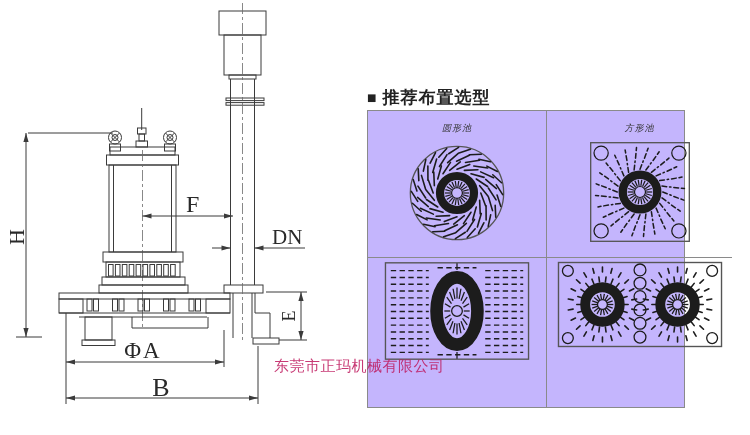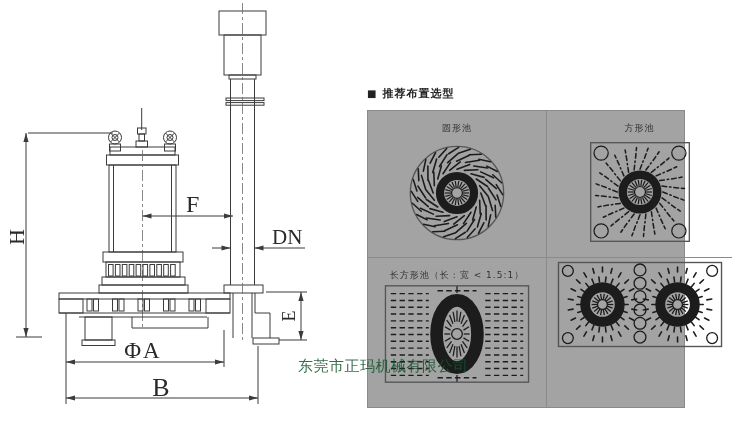--- a/index.html
+++ b/index.html
@@ -11,24 +11,24 @@
   svg.tech line, svg.tech rect, svg.tech circle, svg.tech polyline{
     stroke:#3b3b3b;fill:none;stroke-width:1;}
   svg.tech .cl{stroke:#6a6a6a;stroke-width:.8;stroke-dasharray:11 3 3 3;}
   svg.tech .ah{fill:#3b3b3b;stroke:none;}
   svg.tech text{fill:#2a2a2a;font-family:"Liberation Serif","DejaVu Serif",serif;}
 
   
   .panel-header{position:absolute;left:367px;top:86px;display:flex;align-items:center;
     gap:6px;color:#222;}
   .panel-header .bullet{font-size:10px;line-height:1;}
-  .panel-header .htxt{font-size:11px;font-weight:bold;letter-spacing:1px;}
+  .panel-header .htxt{font-size:17px;font-weight:bold;letter-spacing:1px;}
   .grid{position:absolute;left:367px;top:110px;width:318px;height:298px;
         border:1px solid #8a8a8a;box-sizing:border-box;display:grid;
-        grid-template-columns:179px 185px;grid-template-rows:147px 149px;background:#a3a3a3;}
+        grid-template-columns:179px 185px;grid-template-rows:147px 149px;background:#c4b5fd;font-style:italic;}
   .cell{box-sizing:border-box;display:flex;flex-direction:column;align-items:center;}
   .cell.c0{border-right:1px solid #8a8a8a;border-bottom:1px solid #8a8a8a;}
   .cell.c1{border-bottom:1px solid #8a8a8a;text-align:center;}
   .cell.c2{border-right:1px solid #8a8a8a;}
   .cell-label{margin-top:11px;font-size:9px;color:#333;letter-spacing:1px;height:12px;}
   .cell-fig{margin-top:3px;}
 
   
   svg.pool line, svg.pool circle, svg.pool ellipse, svg.pool rect{
     stroke:#1c1c1c;fill:none;stroke-width:1.3;}
@@ -36,22 +36,22 @@
   svg.pool .ring{stroke-width:8.8;}
   svg.pool .ring2{stroke-width:10;}
   svg.pool .ringe{stroke-width:13;}
   svg.pool .spk line{stroke-width:1.3;}
   svg.pool .swirl line{stroke-width:1.7;stroke-linecap:round;}
   svg.pool .raydash line{stroke-width:1.6;stroke-linecap:round;stroke-dasharray:5 3;}
   svg.pool .hdash line{stroke-width:1.5;stroke-dasharray:5.5 3.5;}
   svg.pool .hd{stroke-width:1.5;stroke-dasharray:5.5 3.5;}
 
   
-  .watermark{position:absolute;left:298px;top:357px;font-size:15px;letter-spacing:.5px;
-    color:#14532d;opacity:.85;z-index:5;white-space:nowrap;}
+  .watermark{position:absolute;left:274px;top:357px;font-size:15px;letter-spacing:.5px;
+    color:#be185d;opacity:.85;z-index:5;white-space:nowrap;}
 </style>
 </head>
 <body>
 
 <div class="stage">
 
   <svg class="tech" width="365" height="435" viewBox="0 0 365 435">
 
     <g>
       <rect x="219" y="11" width="47" height="24"></rect>
@@ -385,21 +385,20 @@
             <line x1="60.70" y1="52.09" x2="63.40" y2="46.17"></line>
             <line x1="62.26" y1="53.09" x2="66.51" y2="48.18"></line>
             <line x1="63.47" y1="54.49" x2="68.94" y2="50.97"></line>
             <line x1="64.24" y1="56.17" x2="70.47" y2="54.34"></line>
           </g>
         <circle cx="58" cy="58" r="5.8"></circle>
       </svg>
     </div>
 
     <div class="cell c2">
-      <div class="cell-label">长方形池（长：宽 &lt; 1.5:1）</div>
       <svg class="pool cell-fig" width="146" height="100" viewBox="0 0 150 102">
         <rect class="bound" x="1.5" y="1.5" width="147" height="99"></rect>
         <g class="hdash">
             <line x1="7" x2="46" y1="9.5" y2="9.5"></line>
             <line x1="7" x2="46" y1="16.5" y2="16.5"></line>
             <line x1="7" x2="46" y1="23.5" y2="23.5"></line>
             <line x1="7" x2="46" y1="30.5" y2="30.5"></line>
             <line x1="7" x2="46" y1="37.5" y2="37.5"></line>
             <line x1="7" x2="46" y1="44.5" y2="44.5"></line>
             <line x1="7" x2="46" y1="51.5" y2="51.5"></line>

